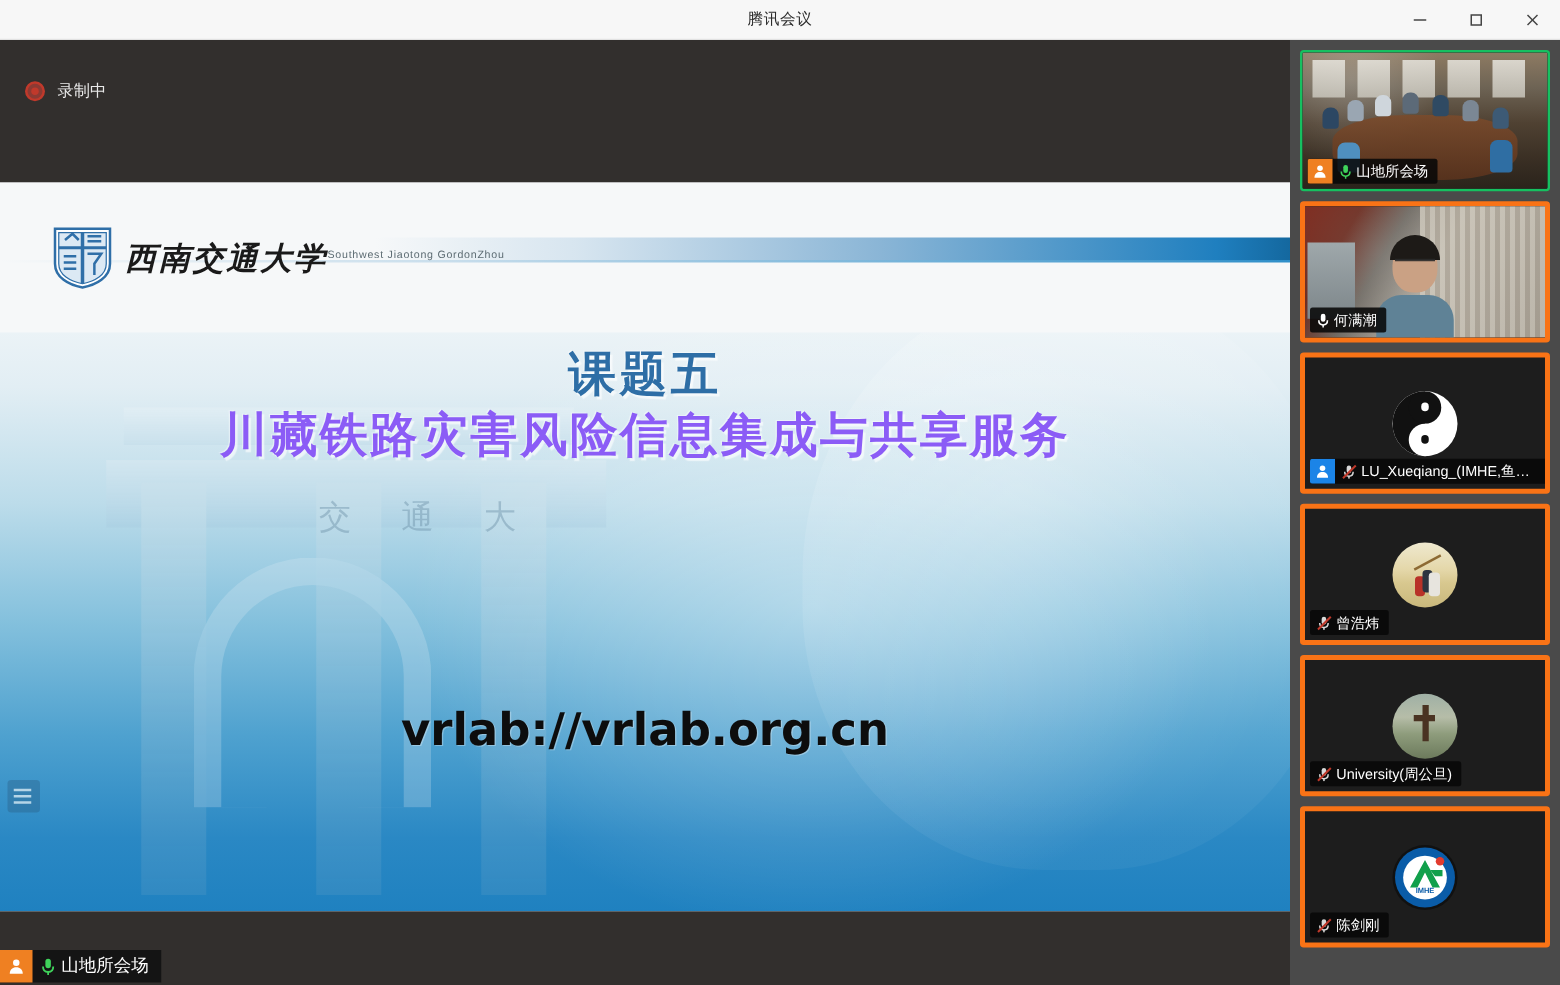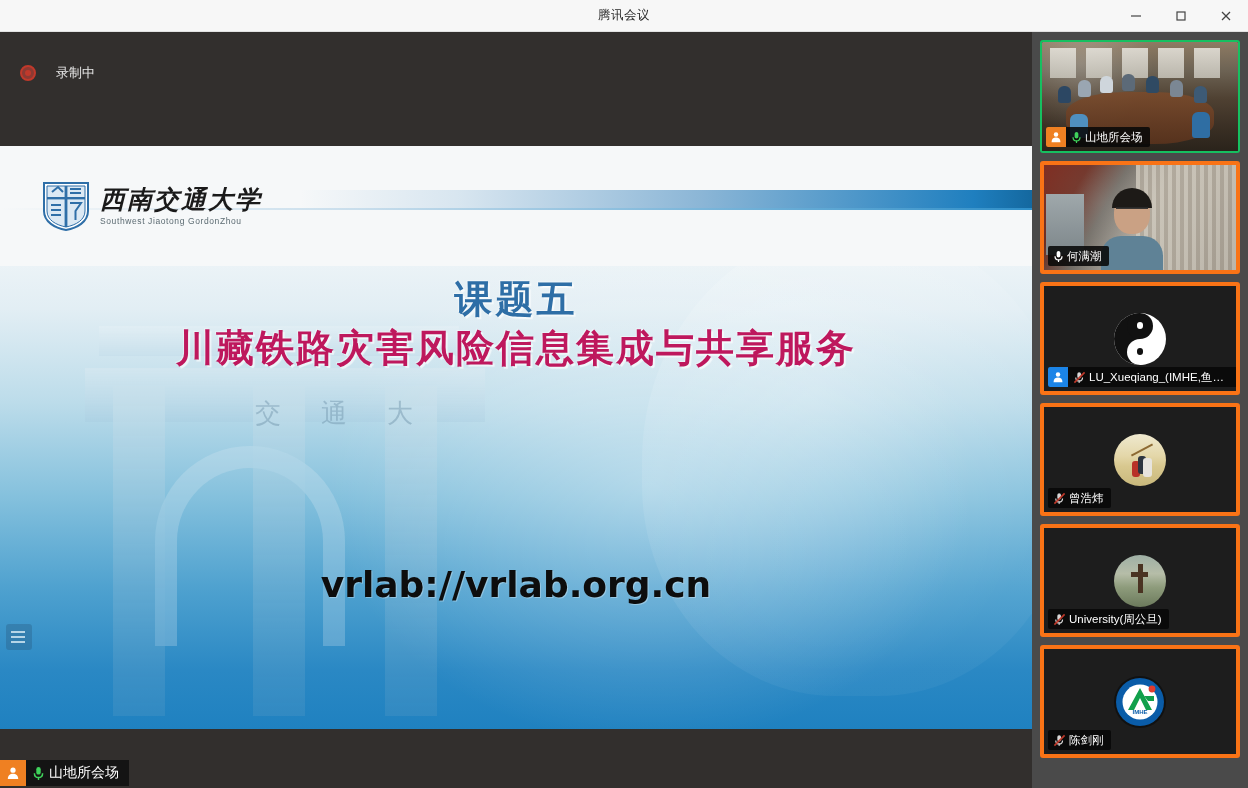--- a/index.html
+++ b/index.html
@@ -32,21 +32,21 @@
 
   
   .stage{
     position:absolute; left:0; top:0; width:1032px; height:756px;
     background:#322f2d; overflow:hidden;
   }
 
   
   .recording-bar{
     position:absolute; left:0; top:0; width:1032px; height:82px;
-    display:flex; align-items:center; padding-left:20px; gap:20px;
+    display:flex; align-items:center; padding-left:20px; gap:10px;
   }
   .rec-dot{
     width:16px; height:16px; border-radius:50%;
     border:2px solid #c0392b; background:#8c3a33;
     position:relative;
   }
   .rec-dot::after{
     content:""; position:absolute; left:3px; top:3px; width:6px; height:6px;
     border-radius:50%; background:#c0392b;
   }
@@ -103,21 +103,21 @@
 
   
   .slide-header{
     position:absolute; left:0; top:0; width:1032px; height:120px;
     background:#f6f8f9;
   }
   .logo-wrap{
     position:absolute; left:42px; top:34px; display:flex; align-items:center; gap:10px;
   }
   .shield{ width:48px; height:52px; }
-  .logo-text{ display:flex; flex-direction:column; line-height:1; }
+  .logo-text{ display:flex; flex-direction:row; line-height:1; }
   .logo-cn{
     font-family:"DejaVu Serif",serif; font-style:italic; font-weight:bold;
     font-size:25px; color:#1a1a1a; letter-spacing:2px;
   }
   .logo-en{
     font-size:8.5px; color:#5c6b72; letter-spacing:.6px; margin-top:5px;
     font-family:"Liberation Sans",sans-serif;
   }
   .header-bar{
     position:absolute; left:300px; top:44px; width:732px; height:18px;
@@ -132,21 +132,21 @@
   .slide-title-block{
     position:absolute; left:0; top:130px; width:1032px; text-align:center;
     font-family:"DejaVu Sans","Liberation Sans",sans-serif;
   }
   .title-line1{
     font-size:38px; font-weight:bold; color:#2e6ea6; letter-spacing:3px;
     text-shadow:2px 2px 1px rgba(255,255,255,.65), -1px -1px 0 rgba(255,255,255,.4);
     line-height:1.25;
   }
   .title-line2{
-    font-size:38px; font-weight:bold; color:#be185d; letter-spacing:2px;
+    font-size:38px; font-weight:bold; color:#8b5cf6; letter-spacing:2px;
     text-shadow:2px 2px 1px rgba(255,255,255,.65), -1px -1px 0 rgba(255,255,255,.4);
     line-height:1.3;
   }
   .presenter{
     position:absolute; left:0; top:365px; width:1032px; text-align:center;
     font-size:34px; font-weight:bold; color:#111; letter-spacing:8px;
     font-family:"DejaVu Sans","Liberation Sans",sans-serif;
     text-shadow:1px 1px 0 rgba(255,255,255,.35);
   }
   .url{

